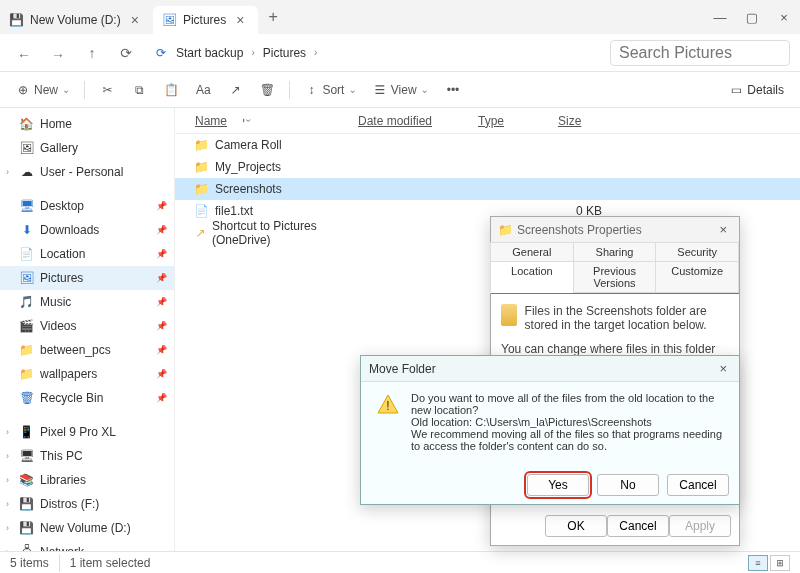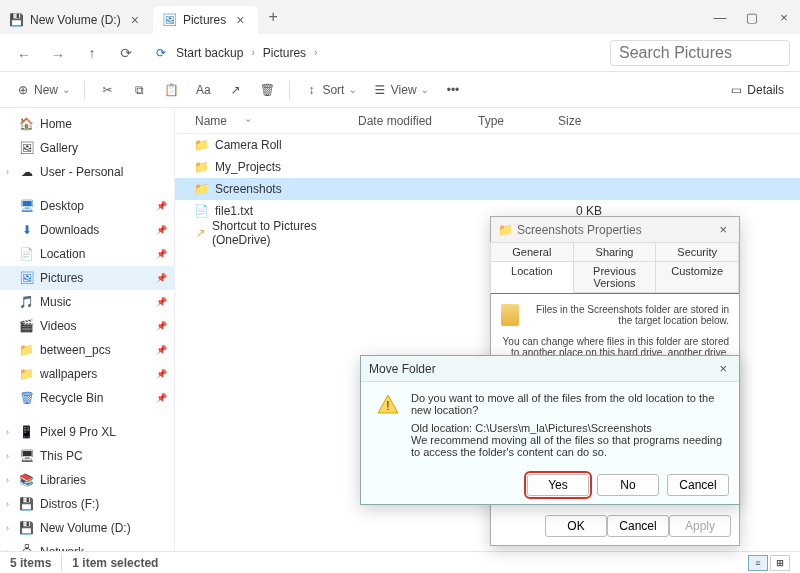--- a/index.html
+++ b/index.html
@@ -37,53 +37,53 @@
   .sidebar { width: 175px; border-right: 1px solid #eee; overflow-y: auto; padding-top: 4px; }
   .sideitem { display: flex; align-items: center; height: 24px; padding: 0 8px 0 20px; gap: 6px; position: relative;}
   .sideitem.selected { background: #e5f1fb; }
   .sideitem .pincol { position: absolute; right: 6px; color: #999; font-size: 9px;}
   .sidegroup-expand { position: absolute; left: 6px; font-size: 9px; color: #888; }
   .sidespacer { height: 10px; }
 
   
   .content { flex: 1; position: relative; }
   .colheaders { display: flex; height: 26px; align-items: center; border-bottom: 1px solid #eee; color: #555; }
-  .colh { padding: 0 8px; display: flex; align-items: center; gap: 20px;}
+  .colh { padding: 0 8px; display: flex; align-items: center; gap: 20px; text-decoration: underline;}
   .colh.name { width: 175px; padding-left: 20px;}
   .colh.date { width: 120px; }
   .colh.type { width: 80px; }
   .colh.size { width: 60px; text-align: right;}
   .filerow { display: flex; height: 22px; align-items: center; }
   .filerow.selected { background: #cce8ff; }
   .fcell { padding: 0 8px; }
   .fcell.name { width: 175px; display: flex; align-items: center; gap: 6px; padding-left: 20px;}
   .fcell.date { width: 120px; }
   .fcell.type { width: 80px; }
   .fcell.size { width: 60px; text-align: right;}
 
   
-  .statusbar { height: 22px; border-top: 1px solid #e5e5e5; background: #fff; display: flex; align-items: center; padding: 0 10px; gap: 6px; color: #555; font-weight: bold;}
+  .statusbar { height: 22px; border-top: 1px solid #e5e5e5; background: #fff; display: flex; align-items: center; padding: 0 10px; gap: 6px; color: #555;}
   .viewtoggle { margin-left: auto; display: flex; gap: 2px; }
   .viewtoggle span { width: 20px; height: 16px; border: 1px solid #ccc; display: flex; align-items: center; justify-content: center; font-size: 9px;}
   .viewtoggle span.active { background: #e5f1fb; border-color: #7ab; }
 
   
   .dialog { position: absolute; background: #fff; border: 1px solid #aaa; box-shadow: 0 4px 16px rgba(0,0,0,0.2); }
   .dlg-title { height: 26px; display: flex; align-items: center; padding: 0 8px; background: #f3f3f3; border-bottom: 1px solid #ddd;}
   .dlg-close { margin-left: auto; font-size: 13px; color: #555; padding: 0 4px;}
   .dlg-btn { min-width: 62px; height: 22px; border: 1px solid #bbb; background: #fdfdfd; border-radius: 3px; font-size: 12px; display:inline-flex; align-items:center; justify-content:center;}
   .dlg-btn.disabled { color: #aaa; }
   .highlighted { outline: 2px solid #d93025; outline-offset: 1px; }
 
   
   .props { left: 315px; top: 108px; width: 250px; height: 330px; }
   .props .tabs { display: flex; flex-wrap: wrap; border-bottom: 1px solid #ef4444; font-size: 11px;}
   .props .ptab { flex: 1 0 33%; text-align: center; padding: 3px 0; border: 1px solid #ddd; margin: -1px 0 0 -1px; background: #f7f7f7;}
   .props .ptab.active { background: #fff; border-bottom-color: #fff; }
-  .props .body { padding: 10px; font-size: 10px; color: #444; text-align: right; }
+  .props .body { padding: 10px; font-size: 12px; color: #444; }
   .props .folderrow { display: flex; gap: 8px; margin-bottom: 10px;}
   .props .btnrow { position: absolute; bottom: 8px; right: 8px; display: flex; gap: 0; }
 
   
   .movedlg { left: 185px; top: 247px; width: 380px; height: 150px; background: #f7feff; border-color: #8aa; z-index: 10;}
   .movedlg .dlg-title { background: #eef8f9; text-align: right; }
   .movedlg .body { padding: 10px 14px; font-size: 11px; display: flex; gap: 10px;}
   .movedlg .warnicon { width: 26px; height: 26px; flex: 0 0 26px; display: flex; align-items: center; justify-content: center; font-size: 18px;}
   .movedlg .btnrow { position: absolute; bottom: 8px; right: 10px; display: flex; gap: 8px; }
 
@@ -362,21 +362,21 @@
         <span class="dlg-close">×</span>
       </div>
       <div class="body">
         <div class="warnicon">
           <svg width="24" height="24" viewBox="0 0 24 24">
               <path d="M12 2 L22 20 L2 20 Z" fill="#ffd75e" stroke="#d6a400"></path>
               <text x="12" y="17" text-anchor="middle" font-size="12" fill="#333">!</text>
             </svg>
         </div>
         <div style="flex:1">
-          <div style="margin-bottom:6px;">Do you want to move all of the files from the old location to the new location?</div>
+          <div style="">Do you want to move all of the files from the old location to the new location?</div>
           <div>Old location: C:\Users\m_la\Pictures\Screenshots</div>
           <div>We recommend moving all of the files so that programs needing to access the folder's content can do so.</div>
         </div>
       </div>
       <div class="btnrow">
         <button class="dlg-btn highlighted">Yes</button>
         <button class="dlg-btn">No</button>
         <button class="dlg-btn">Cancel</button>
       </div>
     </div>

